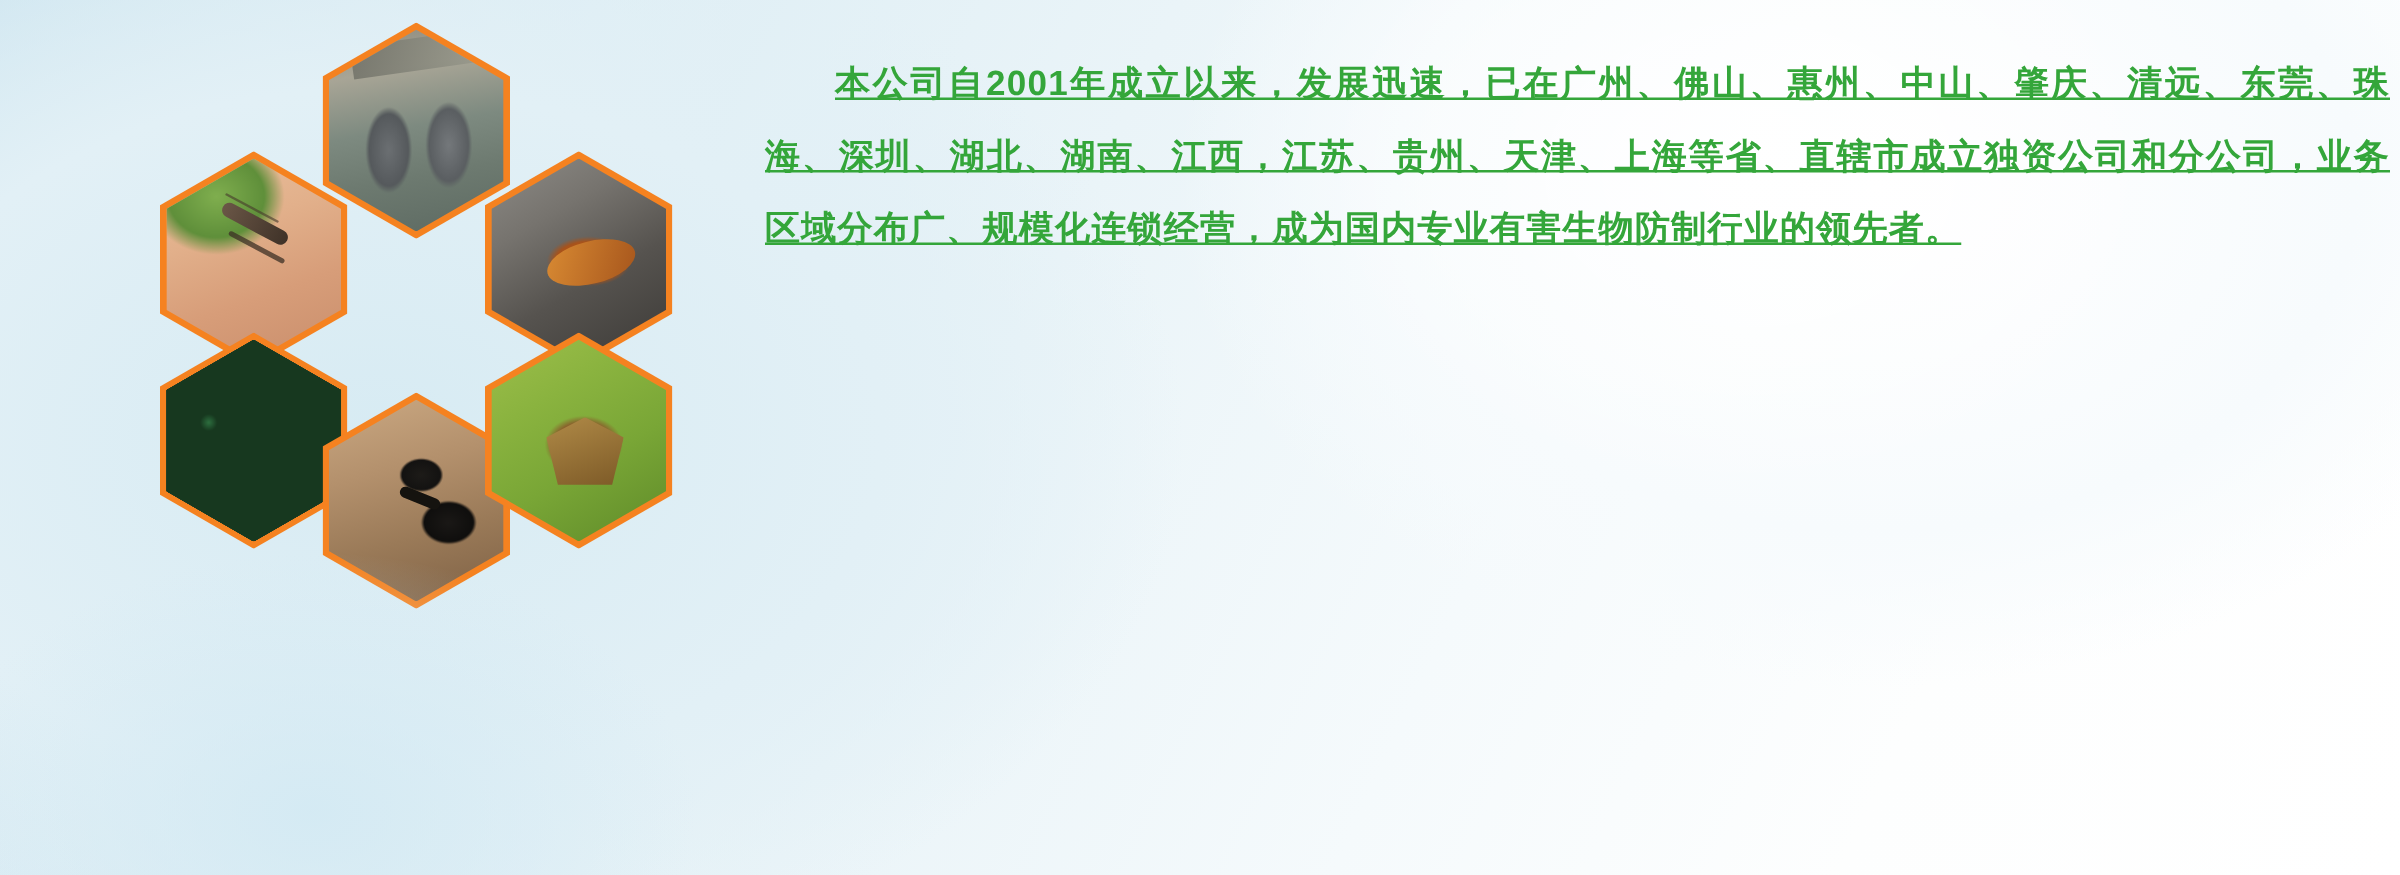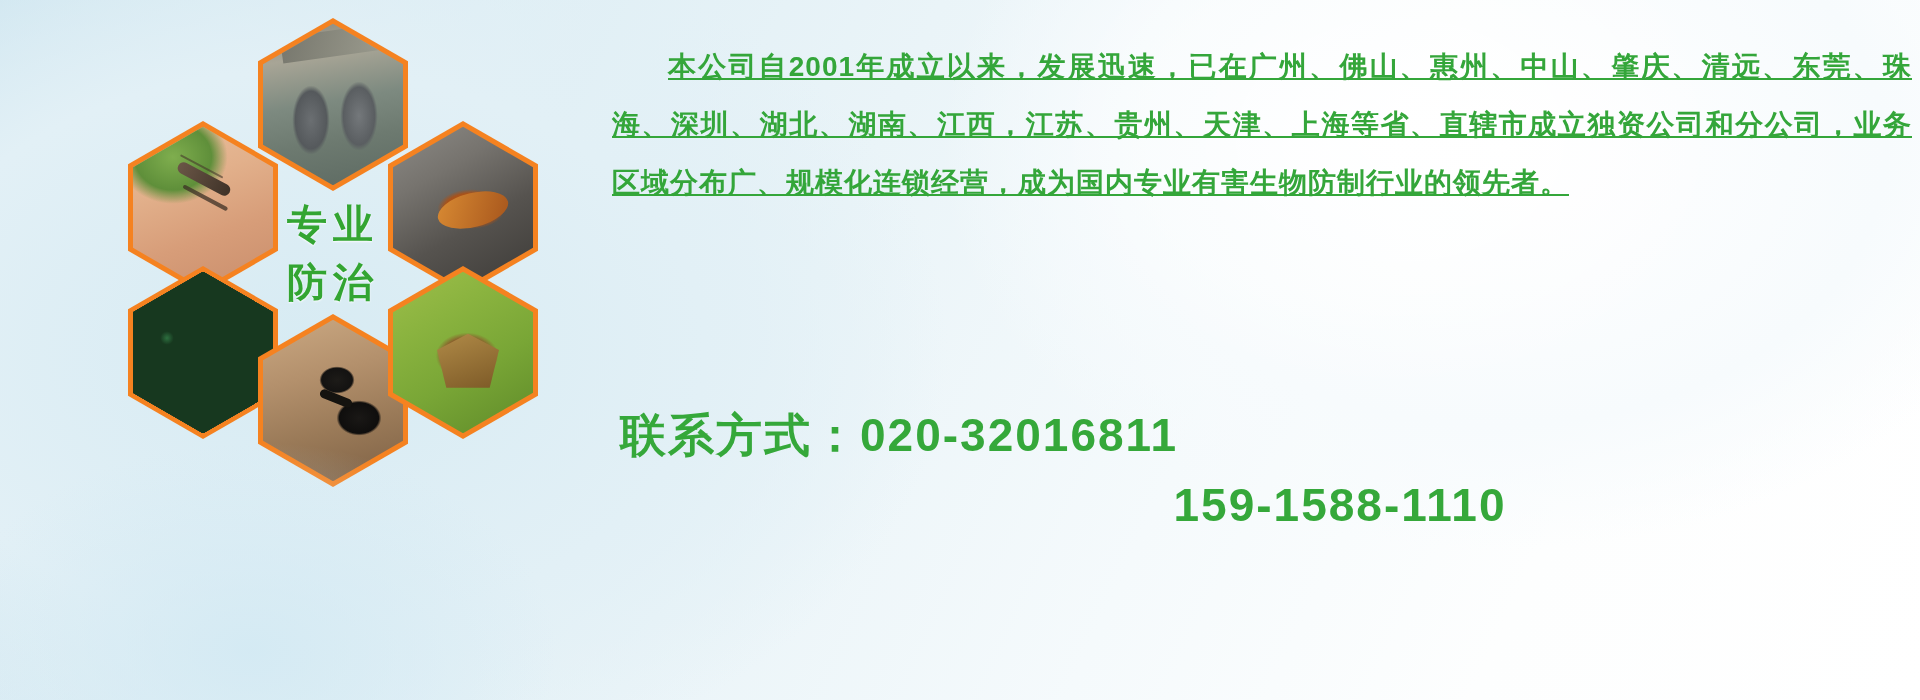--- a/index.html
+++ b/index.html
@@ -172,33 +172,23 @@
         <div class="art ant"></div>
       </div>
     </div>
 
     <div class="hex h-lr">
       <div class="inner">
         <div class="art stink"></div>
       </div>
     </div>
 
-    <div class="hex center h-center">
-      <div class="label">
-        <span>专业</span>
-        <span>防治</span>
-      </div>
-    </div>
 
   </div>
 
   <div class="body-copy">
     <p>本公司自2001年成立以来，发展迅速，已在广州、佛山、惠州、中山、肇庆、清远、东莞、珠海、深圳、湖北、湖南、江西，江苏、贵州、天津、上海等省、直辖市成立独资公司和分公司，业务区域分布广、规模化连锁经营，成为国内专业有害生物防制行业的领先者。</p>
   </div>
 
   <div class="contact">
-    <span class="line1">
-      <span>联系方式：</span><span>020-32016811</span>
-    </span>
-    <span class="line2">159-1588-1110</span>
   </div>
 
 </div>
 
 </body></html>

